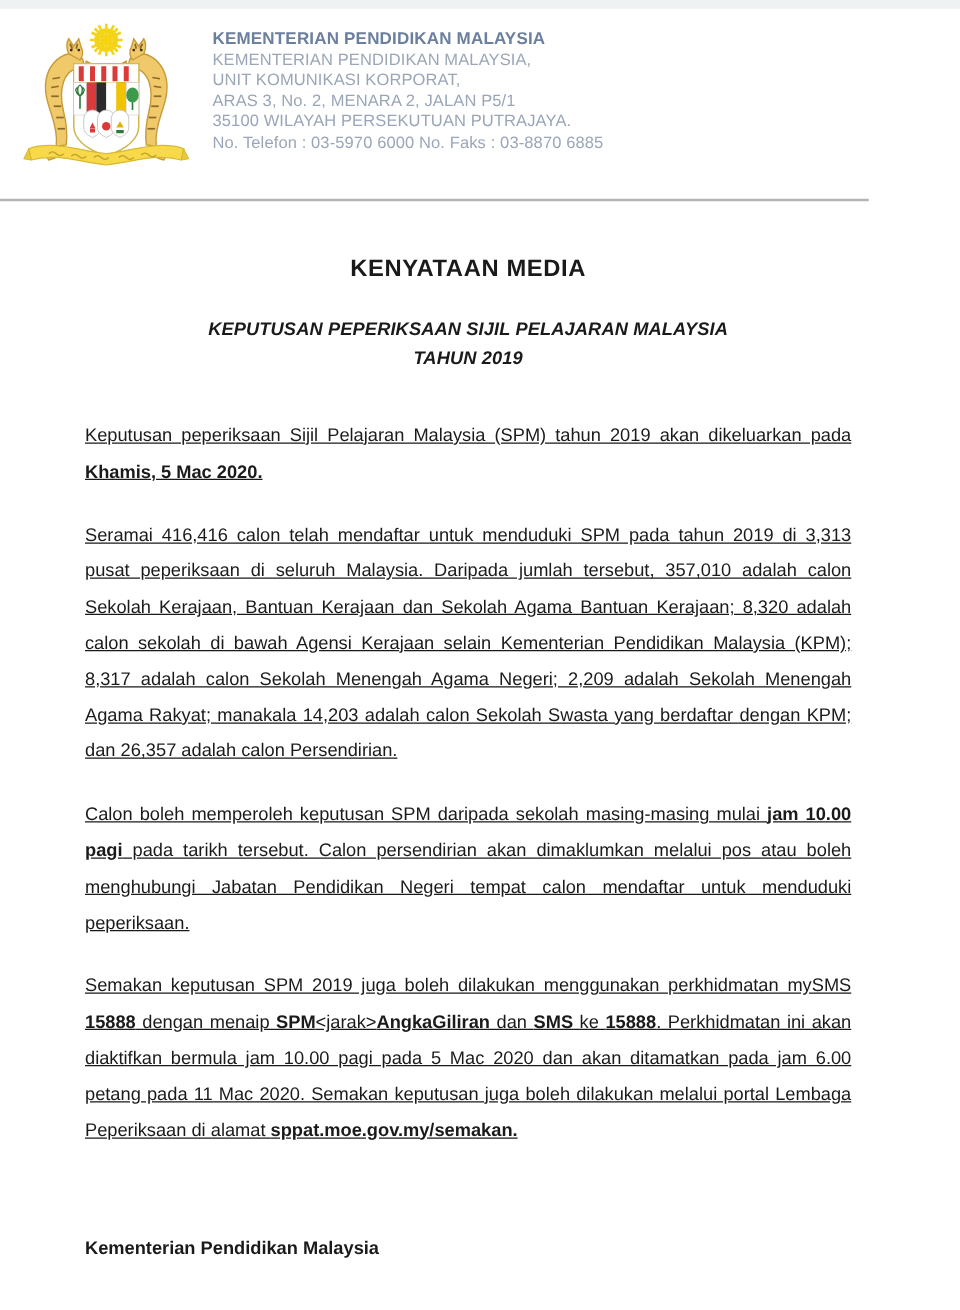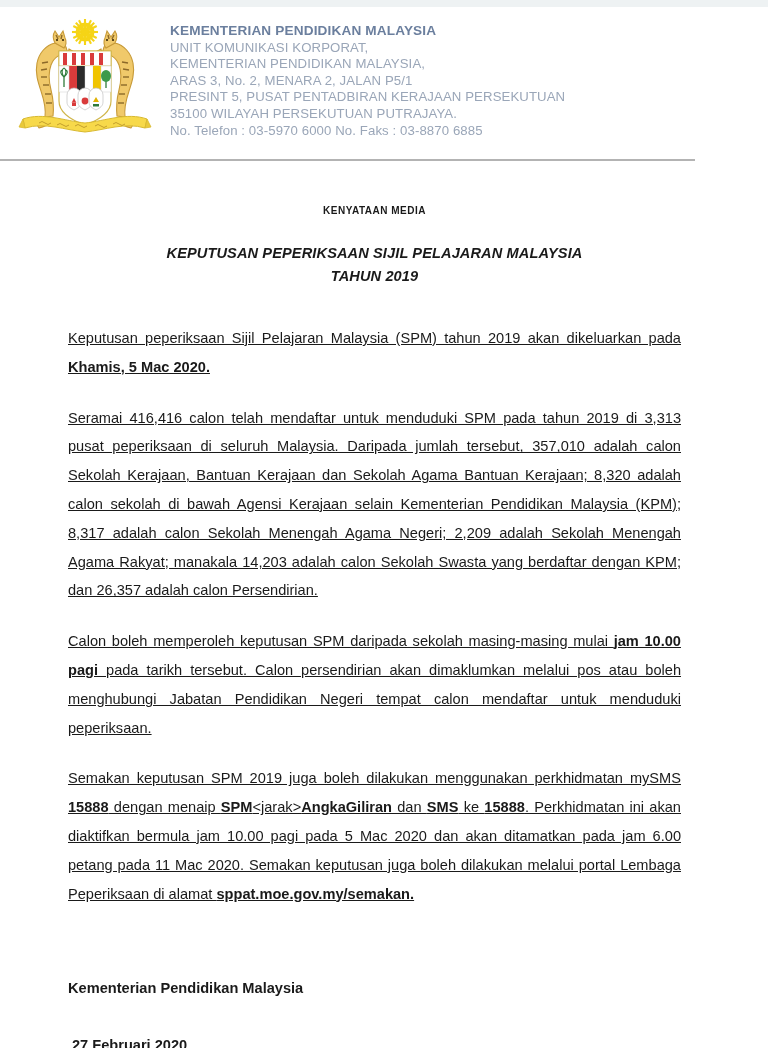--- a/index.html
+++ b/index.html
@@ -79,21 +79,21 @@
     top: 205px;
     left: 68px;
     width: 613px;
   }
 
   .title-block {
     text-align: center;
   }
   .title-main {
     font-weight: bold;
-    font-size: 10px;
+    font-size: 19px;
     letter-spacing: 0.5px;
     margin: 0 0 26px 0;
   }
   .title-sub {
     font-weight: bold;
     font-size: 14.6px;
     letter-spacing: 0.1px;
     line-height: 23px;
     margin: 4px;
     font-style: italic;
@@ -246,24 +246,23 @@
           <path d="M66 111 q3 -3 6 0 q3 3 6 0"></path>
           <path d="M86 111 q3 -3 6 0 q3 3 6 0"></path>
           <path d="M104 109 q3 -3 6 0 q3 3 6 0"></path>
         </g>
       </g>
     </svg>
   </div>
 
   <div class="letterhead-text">
     <div class="lh-line lh-title">KEMENTERIAN PENDIDIKAN MALAYSIA</div>
+    <div class="lh-line">KEMENTERIAN PENDIDIKAN MALAYSIA,</div>
     <div class="lh-line">UNIT KOMUNIKASI KORPORAT,</div>
-    <div class="lh-line">KEMENTERIAN PENDIDIKAN MALAYSIA,</div>
     <div class="lh-line">ARAS 3, No. 2, MENARA 2, JALAN P5/1</div>
-    <div class="lh-line">PRESINT 5, PUSAT PENTADBIRAN KERAJAAN PERSEKUTUAN</div>
     <div class="lh-line">35100 WILAYAH PERSEKUTUAN PUTRAJAYA.</div>
     <div class="lh-line">No. Telefon : 03-5970 6000   No. Faks : 03-8870 6885</div>
   </div>
 </div>
 
 <div class="header-rule"></div>
 
 <div class="doc">
 
   <div class="title-block">

